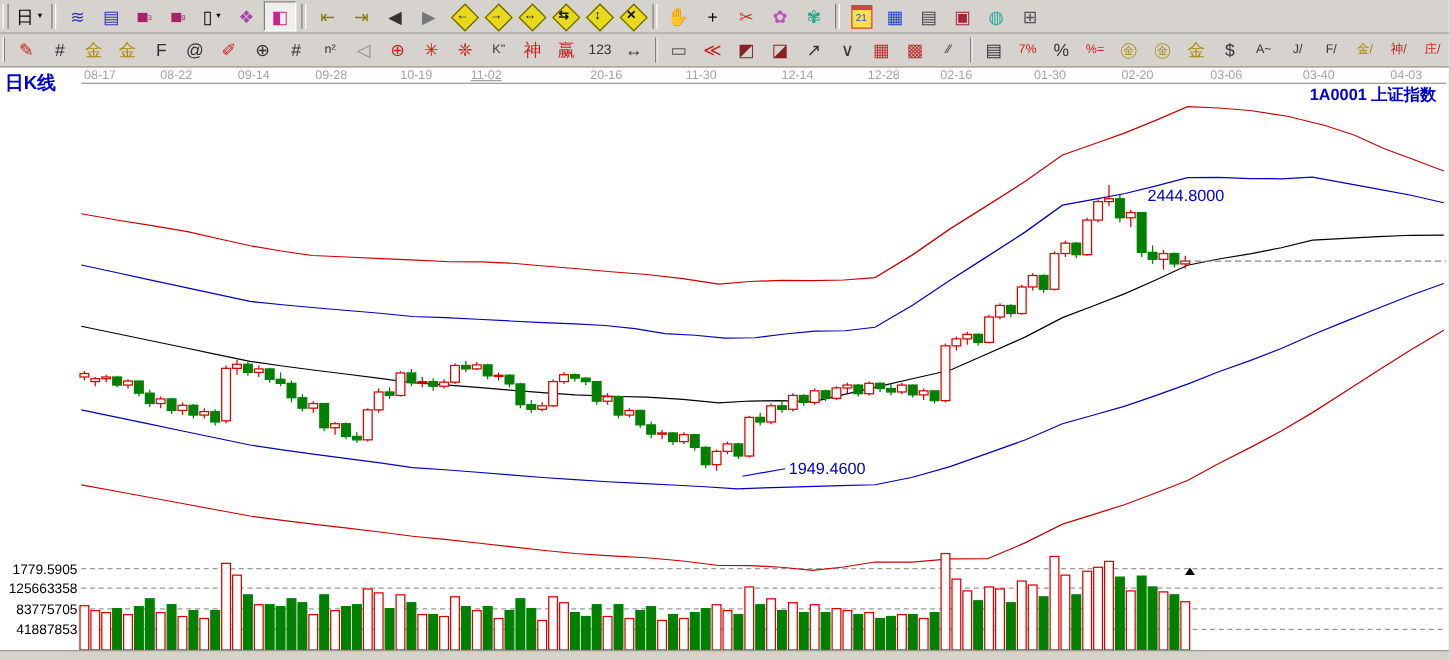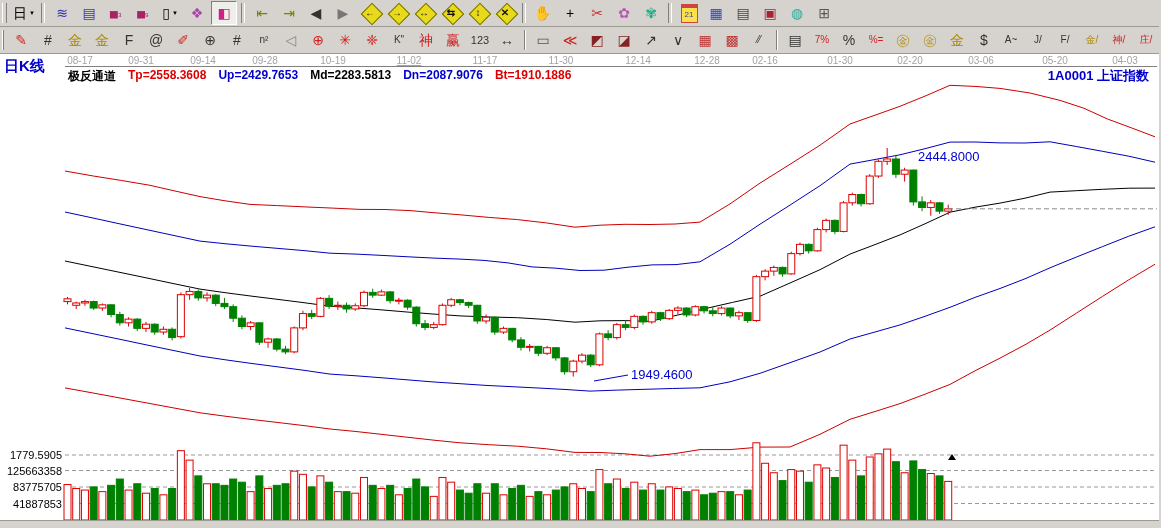--- a/index.html
+++ b/index.html
@@ -129,43 +129,35 @@
       <div class="tbi" style="color: rgb(51, 51, 51); font-size: 10px;">F/</div>
       <div class="tbi" style="color: rgb(170, 136, 0); font-size: 10px;">金/</div>
       <div class="tbi" style="color: rgb(204, 34, 34); font-size: 10px;">神/</div>
       <div class="tbi" style="color: rgb(204, 34, 34); font-size: 10px;">庄/</div>
       <div class="tbi" style="color: rgb(204, 34, 34); font-size: 10px;">四/</div>
     </div>
 
   <div class="klabel">日K线</div>
   <div id="dates">
       <span style="left: 80px;">08-17</span>
-      <span style="left: 141px;">09-31</span>
+      <span style="left: 141px;">08-22</span>
       <span style="left: 203px;">09-14</span>
       <span style="left: 265px;">09-28</span>
       <span style="left: 333px;">10-19</span>
-      <span style="left: 409px; text-decoration: underline;">11-02</span>
-      <span style="left: 485px;">11-17</span>
+      <span style="left: 389px; text-decoration: underline;">11-02</span>
+      <span style="left: 485px;">20-16</span>
       <span style="left: 561px;">11-30</span>
       <span style="left: 638px;">12-14</span>
       <span style="left: 707px;">12-28</span>
       <span style="left: 765px;">02-16</span>
       <span style="left: 840px;">01-30</span>
       <span style="left: 910px;">02-20</span>
       <span style="left: 981px;">03-06</span>
-      <span style="left: 1055px;">05-20</span>
+      <span style="left: 1055px;">03-40</span>
       <span style="left: 1125px;">04-03</span>
-    </div>
-  <div id="indline">
-    <span style="color:#000">极反通道</span>
-  <span style="color: rgb(221, 0, 0);">Tp=2558.3608</span>
-      <span style="color: rgb(0, 0, 204);">Up=2429.7653</span>
-      <span style="color: rgb(0, 0, 0);">Md=2283.5813</span>
-      <span style="color: rgb(0, 0, 204);">Dn=2087.9076</span>
-      <span style="color: rgb(221, 0, 0);">Bt=1910.1886</span>
     </div>
   <div class="sym">
     <span>1A0001</span>
     <span>上证指数</span>
   </div>
 
   <svg id="chart" width="1161" height="455">
       <line x1="65" y1="0.5" x2="1157" y2="0.5" stroke="#808080"></line>
       <line x1="65" y1="388.9941842500001" x2="1157" y2="388.9941842500001" stroke="#999999" stroke-dasharray="4 3" stroke-width="1"></line>
       <line x1="65" y1="437.5" x2="1157" y2="437.5" stroke="#999999" stroke-dasharray="4 3" stroke-width="1"></line>

